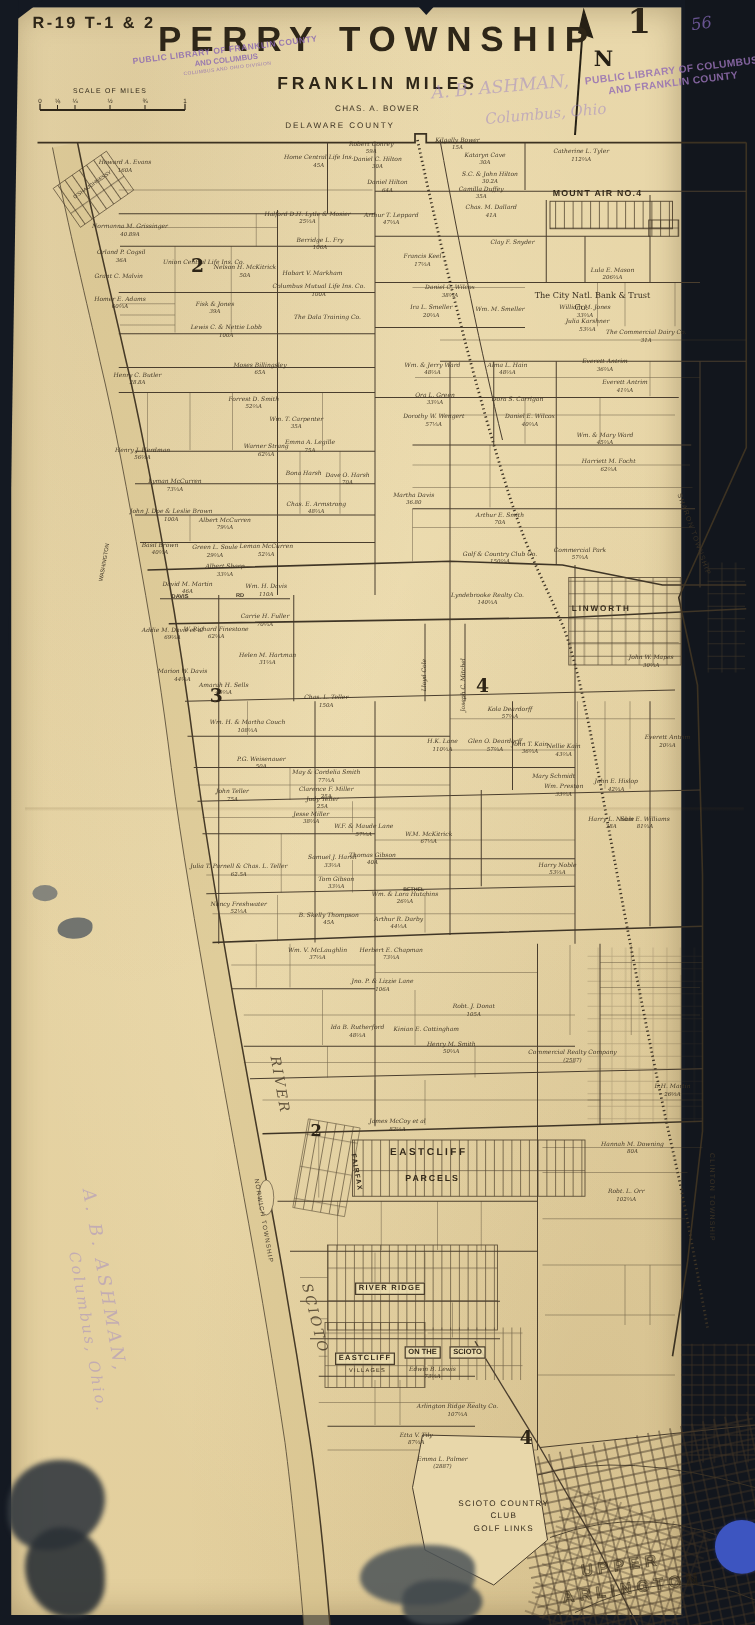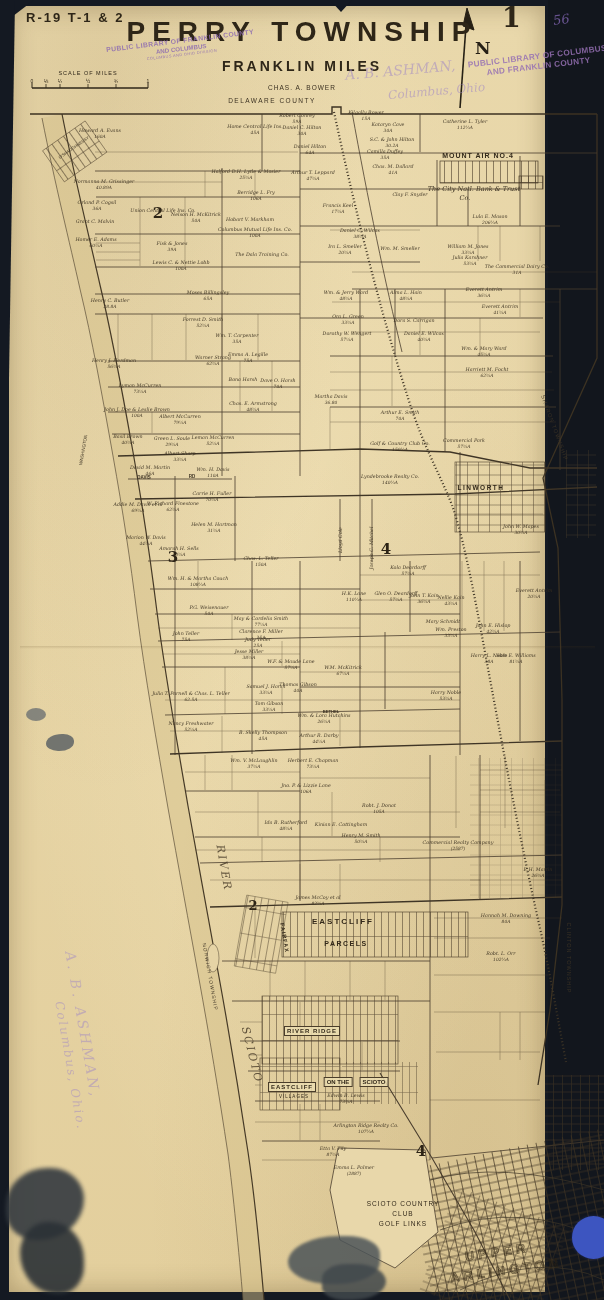--- a/index.html
+++ b/index.html
@@ -45,21 +45,21 @@
   #scale .ticks{position:relative;height:8px;margin-top:2px;font-size:5px;}
   #scale .ticks span{position:absolute;top:0;transform:translateX(-50%);}
   
   #north{position:absolute;left:440px;top:0;width:60px;height:115px;}
   #north .nl{position:absolute;left:35px;top:38px;font-family:"DejaVu Serif",serif;font-size:17px;font-weight:700;color:#262015;}
   
   .parcel{position:absolute;transform:translate(-50%,-50%);font:italic 4.8px/1.2 "DejaVu Serif",serif;color:#3a3020;text-align:center;white-space:nowrap;opacity:.95;}
   .parcel .acr{font-size:4.4px;}
   .lbl{position:absolute;white-space:nowrap;color:#3b3122;font-family:"Liberation Sans",sans-serif;line-height:1;text-align:center;}
   .lbl.place{color:#33291a;}
-  .lbl.script{font-family:"DejaVu Serif",serif;font-style:italic;}
+  .lbl.script{font-family:"DejaVu Serif",serif;margin-top:48px;}
   .lbl.section{font-family:"DejaVu Serif",serif;font-weight:700;color:#2d2416;}
   .lbl.river{font-family:"DejaVu Serif",serif;font-style:italic;color:#4a3d2a;opacity:.85;}
   .lbl.boundary{color:#3e3425;opacity:.9;}
   .lbl.road{color:#3e3425;}
   .lbl.outline{color:rgba(46,36,20,.3);-webkit-text-stroke:.5px rgba(46,36,20,.7);font-weight:700;}
   .lbl.boxed{border:.5px solid #4a3d2a;padding:1px 2px;background:rgba(235,221,176,.85);}
   
   .blot{position:absolute;border-radius:50%;}
   #blue-dot{left:572px;top:1216px;width:43px;height:43px;background:#3d55c0;box-shadow:0 0 3px rgba(40,60,150,.6);}
   #blob-a{left:26px;top:708px;width:20px;height:13px;background:#666c70;opacity:.75;filter:blur(.5px);}

